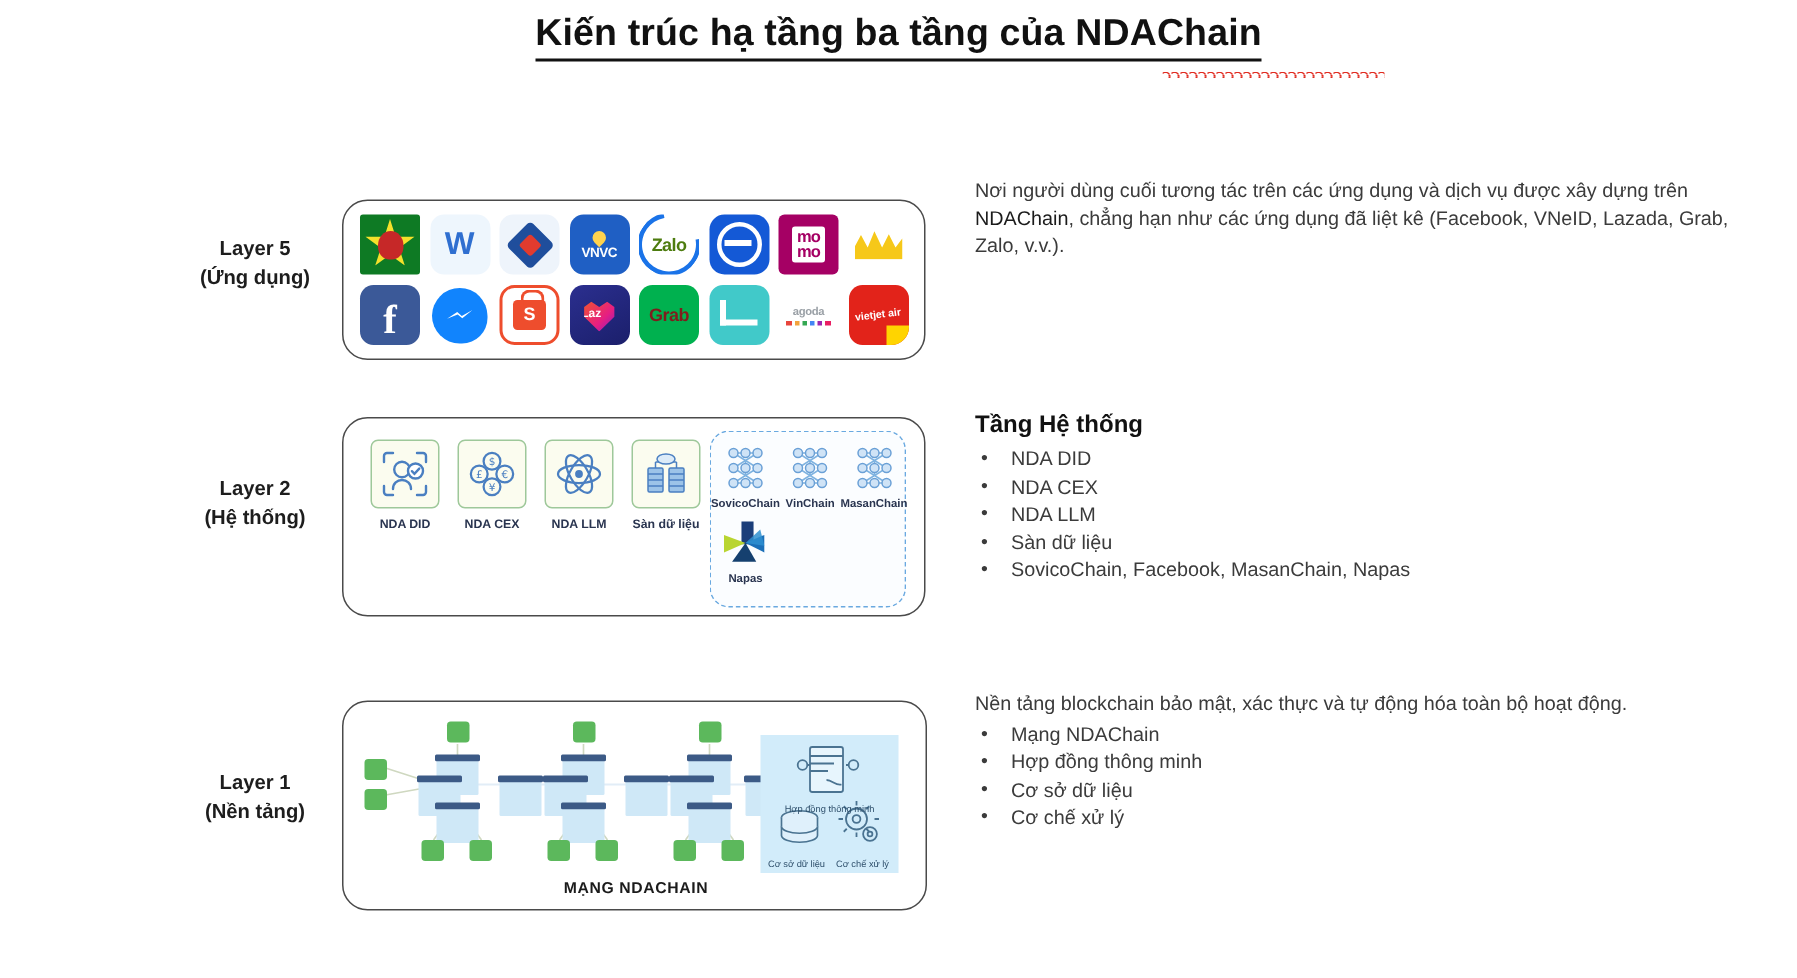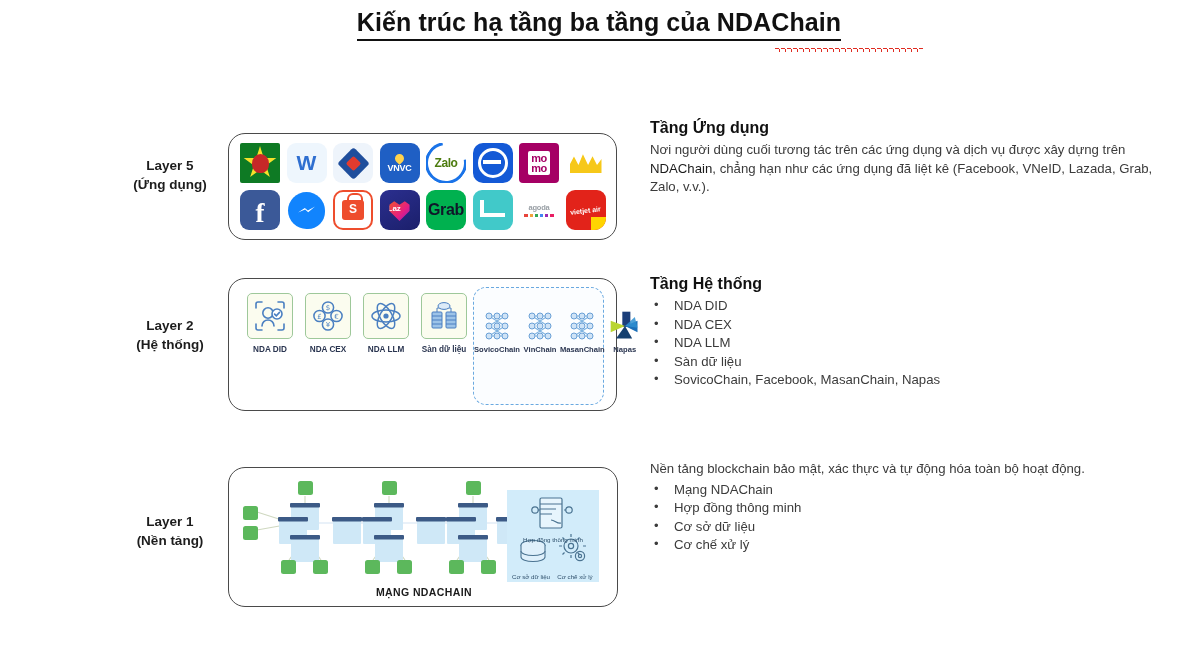--- a/index.html
+++ b/index.html
@@ -90,40 +90,40 @@
   .ic-msg .bolt{width:17px;height:10px;background:#fff;clip-path:polygon(0% 75%,40% 30%,58% 56%,100% 16%,60% 72%,42% 46%);}
   .ic-shopee{background:#fff;border:2px solid #ee4d2d;border-radius:10px;box-sizing:border-box;}
   .ic-shopee .bag{width:22px;height:20px;background:#ee4d2d;border-radius:3px;position:relative;}
   .ic-shopee .bag:before{content:"";position:absolute;left:5px;top:-7px;width:12px;height:9px;border:2px solid #ee4d2d;border-bottom:none;border-radius:6px 6px 0 0;}
   .ic-shopee .bag:after{content:"S";position:absolute;left:7px;top:2px;color:#fff;font-size:12px;font-weight:bold;}
   .ic-laz{background:linear-gradient(150deg,#2b2f8f 0%,#1b1f6b 100%);}
   .ic-laz .heart{width:24px;height:22px;background:linear-gradient(135deg,#f15a24 0%,#e61e82 60%,#7c1ecb 100%);
      clip-path:polygon(50% 100%,8% 55%,8% 26%,28% 10%,50% 26%,72% 10%,92% 26%,92% 55%);display:flex;align-items:center;justify-content:flex-start;}
   .ic-laz .heart span{font-size:8px;color:#fff;font-weight:bold;margin-top:-3px;}
   .ic-grab{background:#00b14f;}
-  .ic-grab .gt{font-size:16px;color:#0f172a;font-weight:bold;letter-spacing:-.3px;}
+  .ic-grab .gt{font-size:12px;color:#7f1d1d;font-weight:bold;letter-spacing:-.3px;}
   .ic-vin{background:#41c9c9;}
   .ic-vin .chk{width:21px;height:13px;border-left:4px solid #fff;border-bottom:4px solid #fff;transform:rotate(-52deg) skewX(-8px);margin-top:-3px;}
   .ic-agoda{background:#ffffff;}
   .ic-agoda .at{font-size:7.5px;color:#9aa0a6;font-weight:bold;letter-spacing:-.2px;}
   .ic-agoda .dots{display:flex;gap:1.5px;margin-top:2px;}
   .ic-agoda .dots i{width:3.6px;height:3.6px;display:block;}
   .ic-vj{background:#e2231a;border-radius:9px 9px 12px 9px;position:relative;}
   .ic-vj .yw{position:absolute;right:0;bottom:0;width:15px;height:13px;background:#ffd400;border-radius:0 0 9px 0;}
   .ic-vj .vt{font-size:7px;color:#fff;font-weight:bold;transform:rotate(-7deg);text-align:center;line-height:7px;z-index:2;}
 
   
   .svc{position:absolute;top:14px;display:flex;flex-direction:column;align-items:center;width:58px;}
   .svc .card{width:46px;height:46px;border:1.4px solid #9ec89a;background:#fbfcef;border-radius:5px;
             display:flex;align-items:center;justify-content:center;box-sizing:border-box;}
   .svc .cap{margin-top:6px;font-size:8.2px;font-weight:bold;color:#2a3550;white-space:nowrap;}
 
   .dashbox{position:absolute;left:244px;top:8px;width:131px;height:118px;
            border:1.6px dashed #6aa9e0;border-radius:13px;background:#fbfdff;box-sizing:border-box;}
-  .chaingrid{position:absolute;left:0;top:21px;width:131px;display:grid;grid-template-columns:1fr 1fr 1fr 1fr;row-gap:5px;}
+  .chaingrid{position:absolute;left:0;top:7px;width:131px;display:grid;grid-template-columns:1fr 1fr 1fr;row-gap:5px;}
   .chaincell{display:flex;flex-direction:column;align-items:center;}
   .chaincell .cname{margin-top:2px;font-size:7.6px;font-weight:bold;color:#2a3550;}
 
   
   .netwrap{position:absolute;left:0;top:0;width:390px;height:118px;}
   .l1cap{position:absolute;left:0;top:118px;width:390px;text-align:center;
          font-size:10.5px;font-weight:bold;color:#1b1b1b;letter-spacing:.4px;}
   .sc-panel{position:absolute;left:278px;top:22px;width:92px;height:92px;background:#d2ecfa;}
   .sc-panel .sct{position:absolute;width:100%;text-align:center;font-size:6.2px;color:#2e4f6b;}
   .sc-panel .sct.t1{top:46px;}
@@ -230,21 +230,20 @@
 
       <div class="app ic-vj">
         <div class="yw"></div>
         <span class="vt">vietjet air</span>
       </div>
 
     </div>
   </div>
 
   <div class="textblock" style="top:0px;">
-    <p class="tb-title">Tầng Ứng dụng</p>
     <p class="tb-para">
       <span>Nơi người dùng cuối tương tác trên các ứng dụng và dịch vụ được xây dựng trên </span><b>NDAChain</b><span>, chẳng hạn như các ứng dụng đã liệt kê (Facebook, VNeID, Lazada, Grab, Zalo, v.v.).</span>
     </p>
   </div>
 </div>
 
 <div class="row row-l2">
 
   <div class="layer-label" style="top:48px;">
     <div>Layer 2</div>

